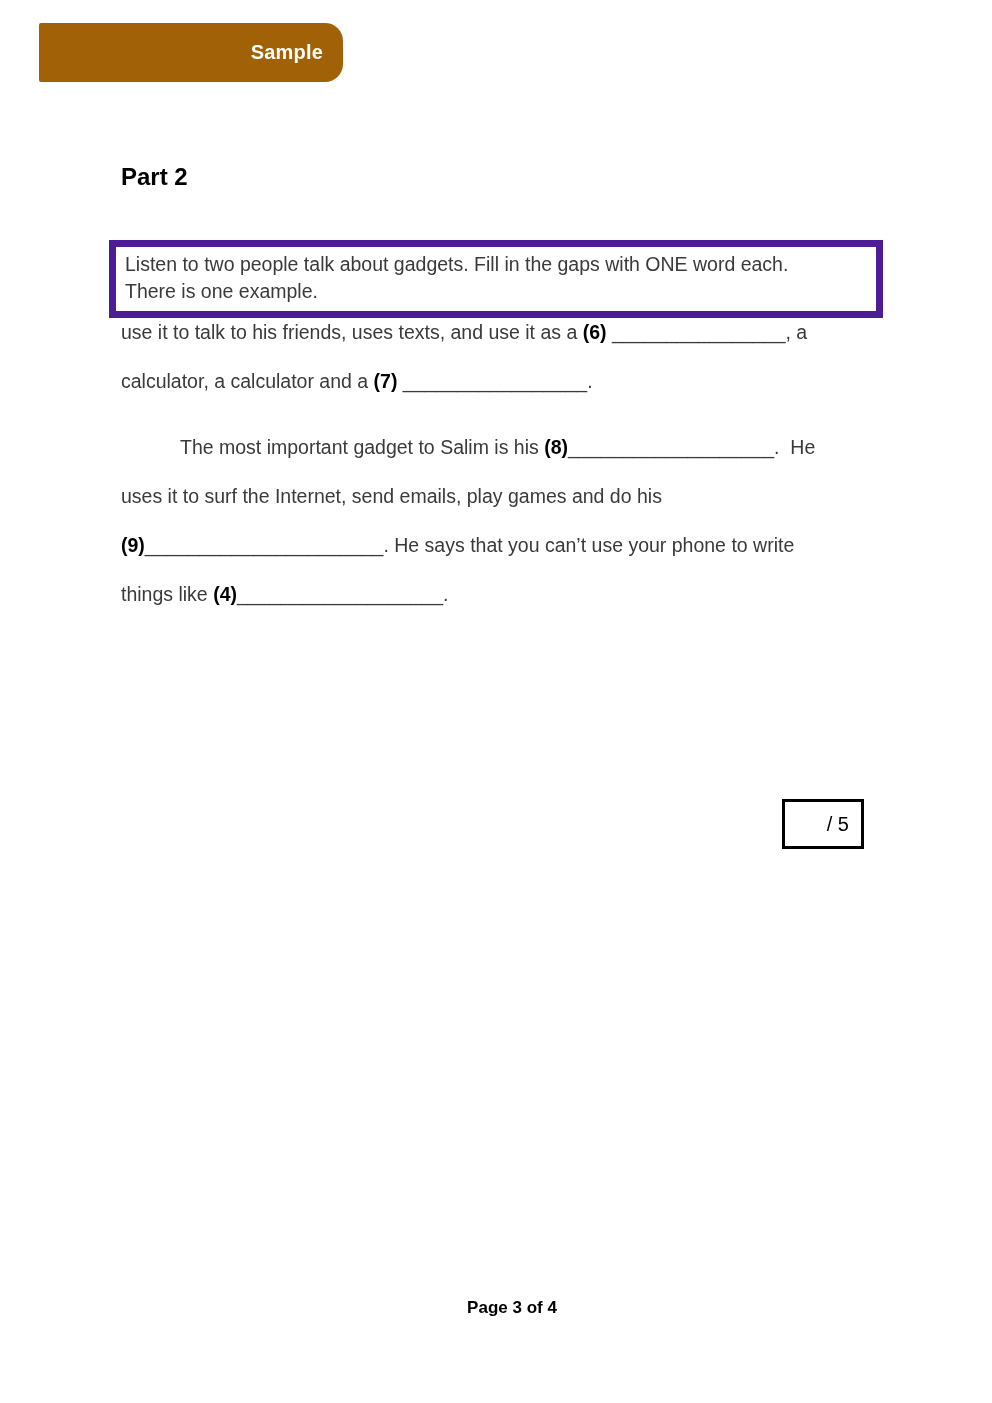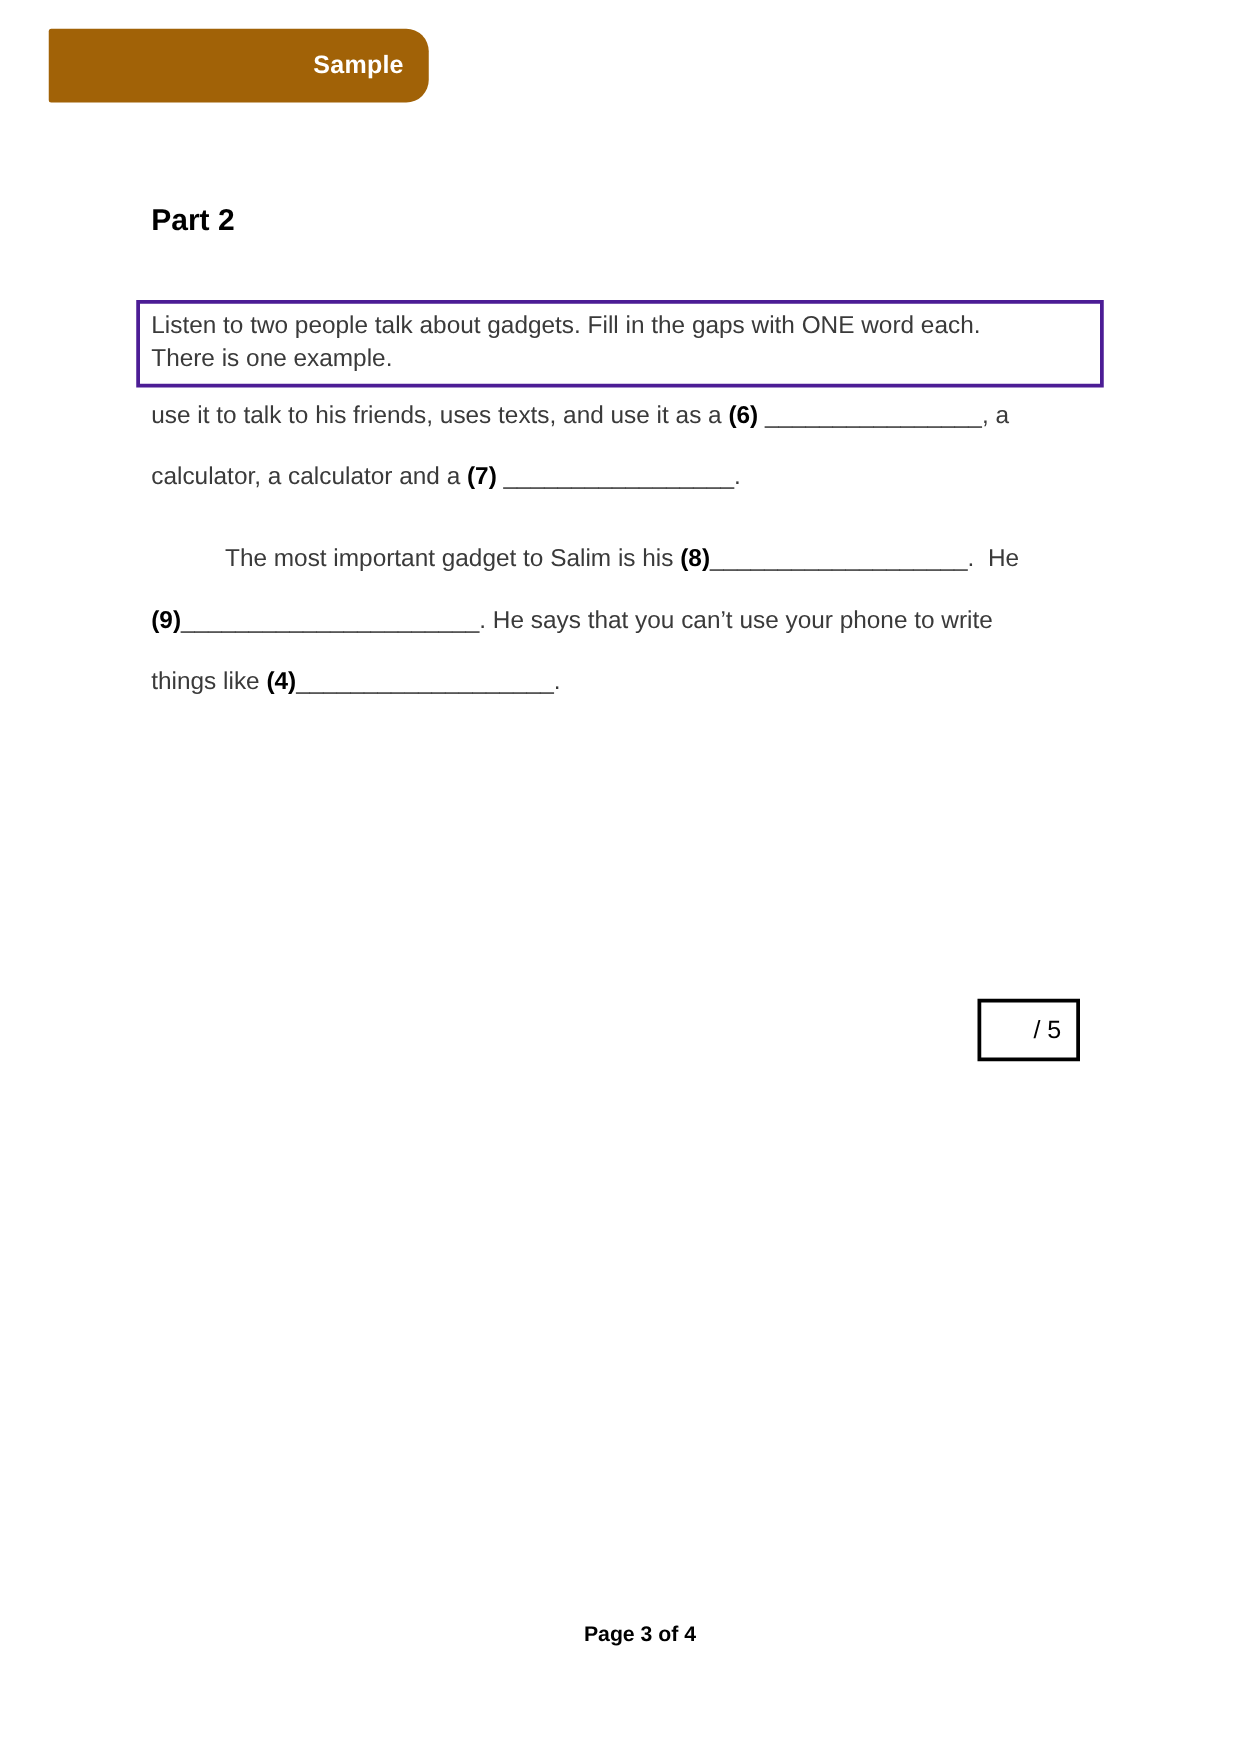--- a/index.html
+++ b/index.html
@@ -50,21 +50,21 @@
     color: #000000;
   }
 
   
   .instruction-box {
     position: absolute;
     left: 109px;
     top: 240px;
     width: 774px;
     box-sizing: border-box;
-    border: 3px solid #4c1d95;
+    border: 7px solid #4c1d95;
     padding: 4px 9px 6px 9px;
     font-size: 19.5px;
     line-height: 27px;
     color: #3a3a3a;
   }
   .instruction-box .iline { display: block; white-space: pre; }
 
   
   .exercise-body {
     position: absolute;
@@ -138,20 +138,21 @@
 
   <div class="exercise-body">
 
     <div class="para para-1">
       <div class="line"><span>use it to talk to his friends, uses texts, and use it as a </span><span class="bold-label">(6)</span><span> ________________, a</span></div>
       <div class="line"><span>calculator, a calculator and a </span><span class="bold-label">(7)</span><span> _________________.</span></div>
     </div>
 
     <div class="para para-2">
       <div class="line indent"><span>The most important gadget to Salim is his </span><span class="bold-label">(8)</span><span>___________________.  He</span></div>
+      <div class="line"><span>uses it to surf the Internet, send emails, play games and do his</span></div>
       <div class="line"><span class="bold-label">(9)</span><span>______________________. He says that you can’t use your phone to write</span></div>
       <div class="line"><span>things like </span><span class="bold-label">(4)</span><span>___________________.</span></div>
     </div>
 
   </div>
 
   <div class="score-box">
     <span>/ 5</span>
   </div>
 

